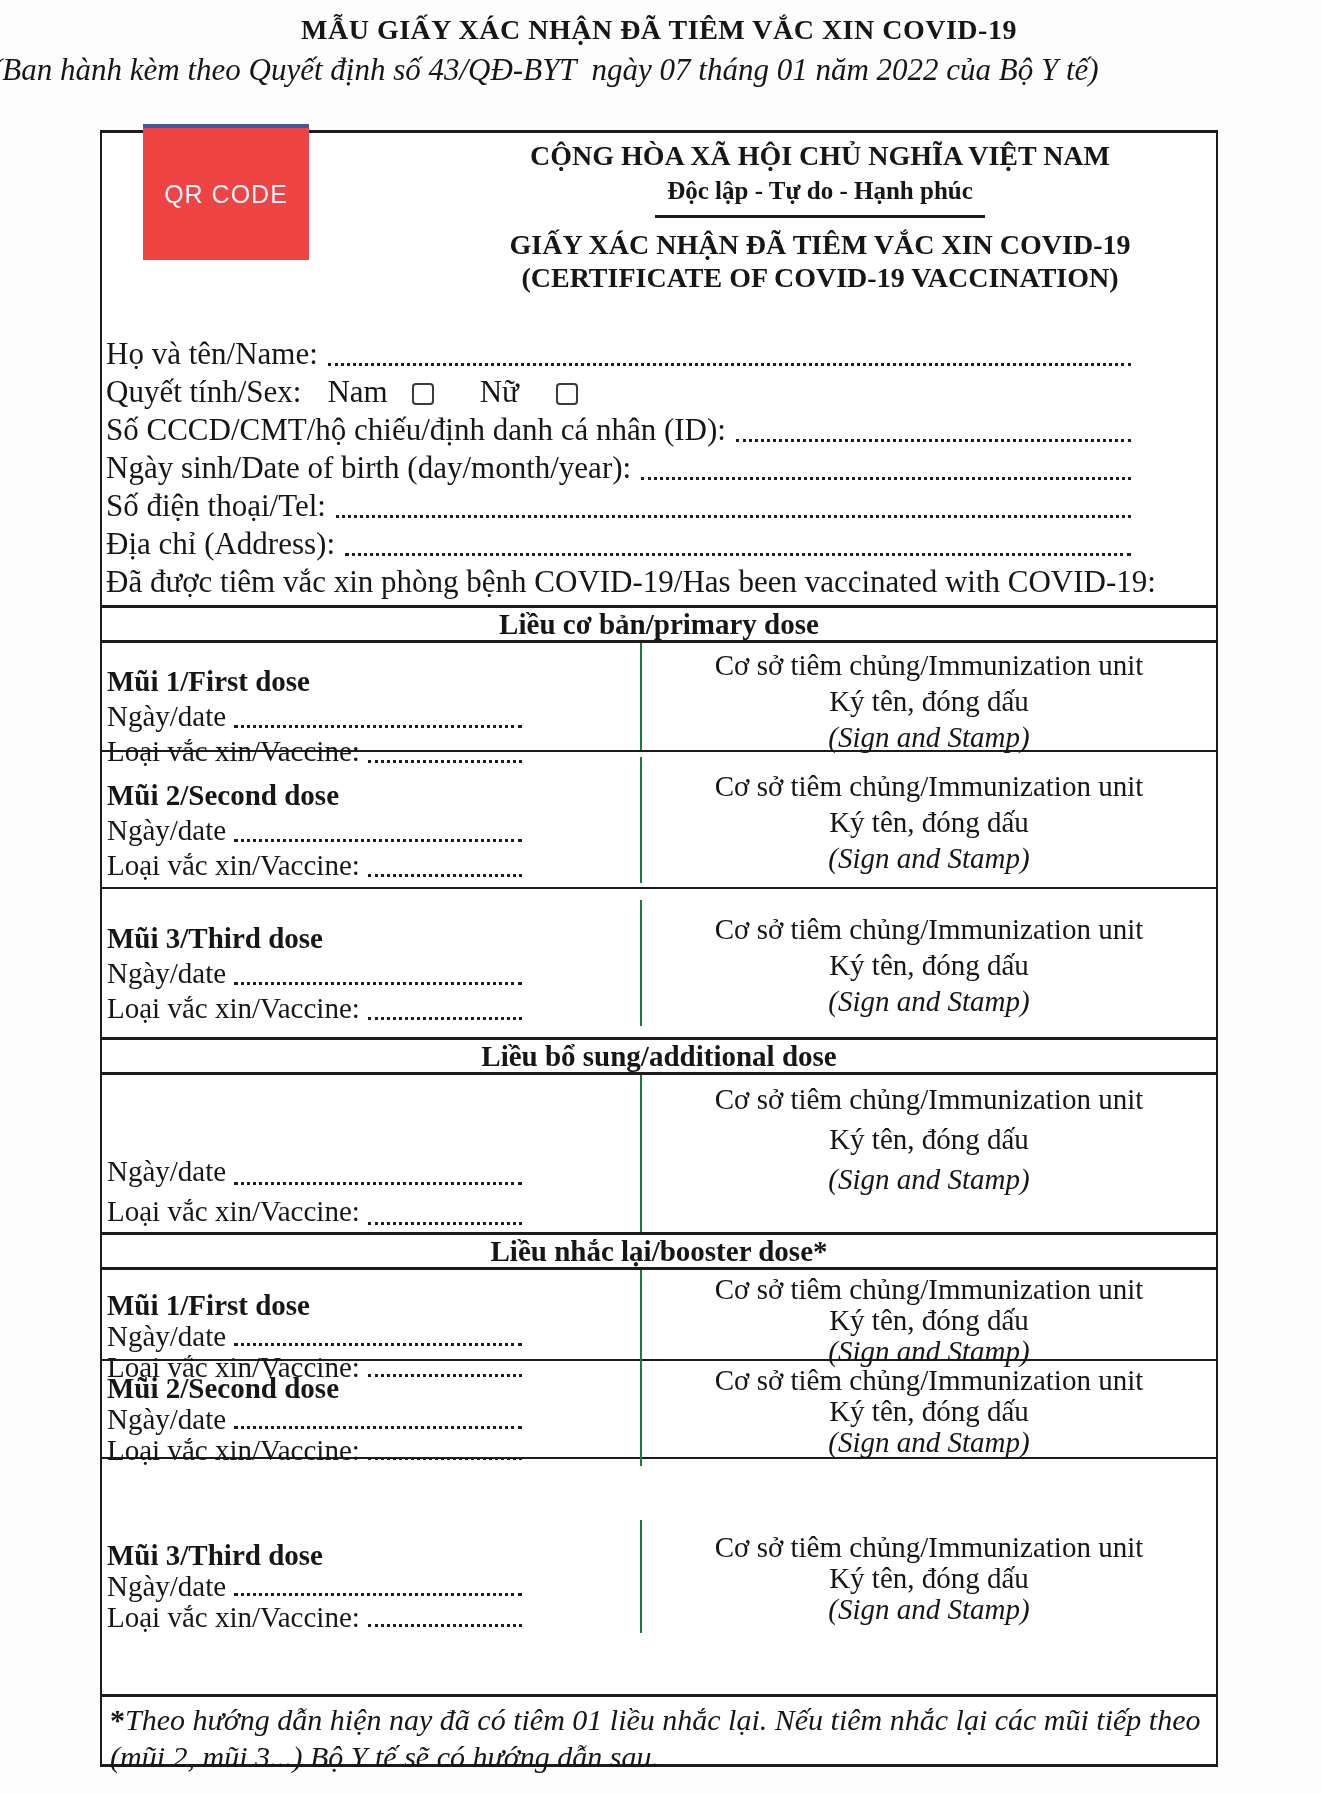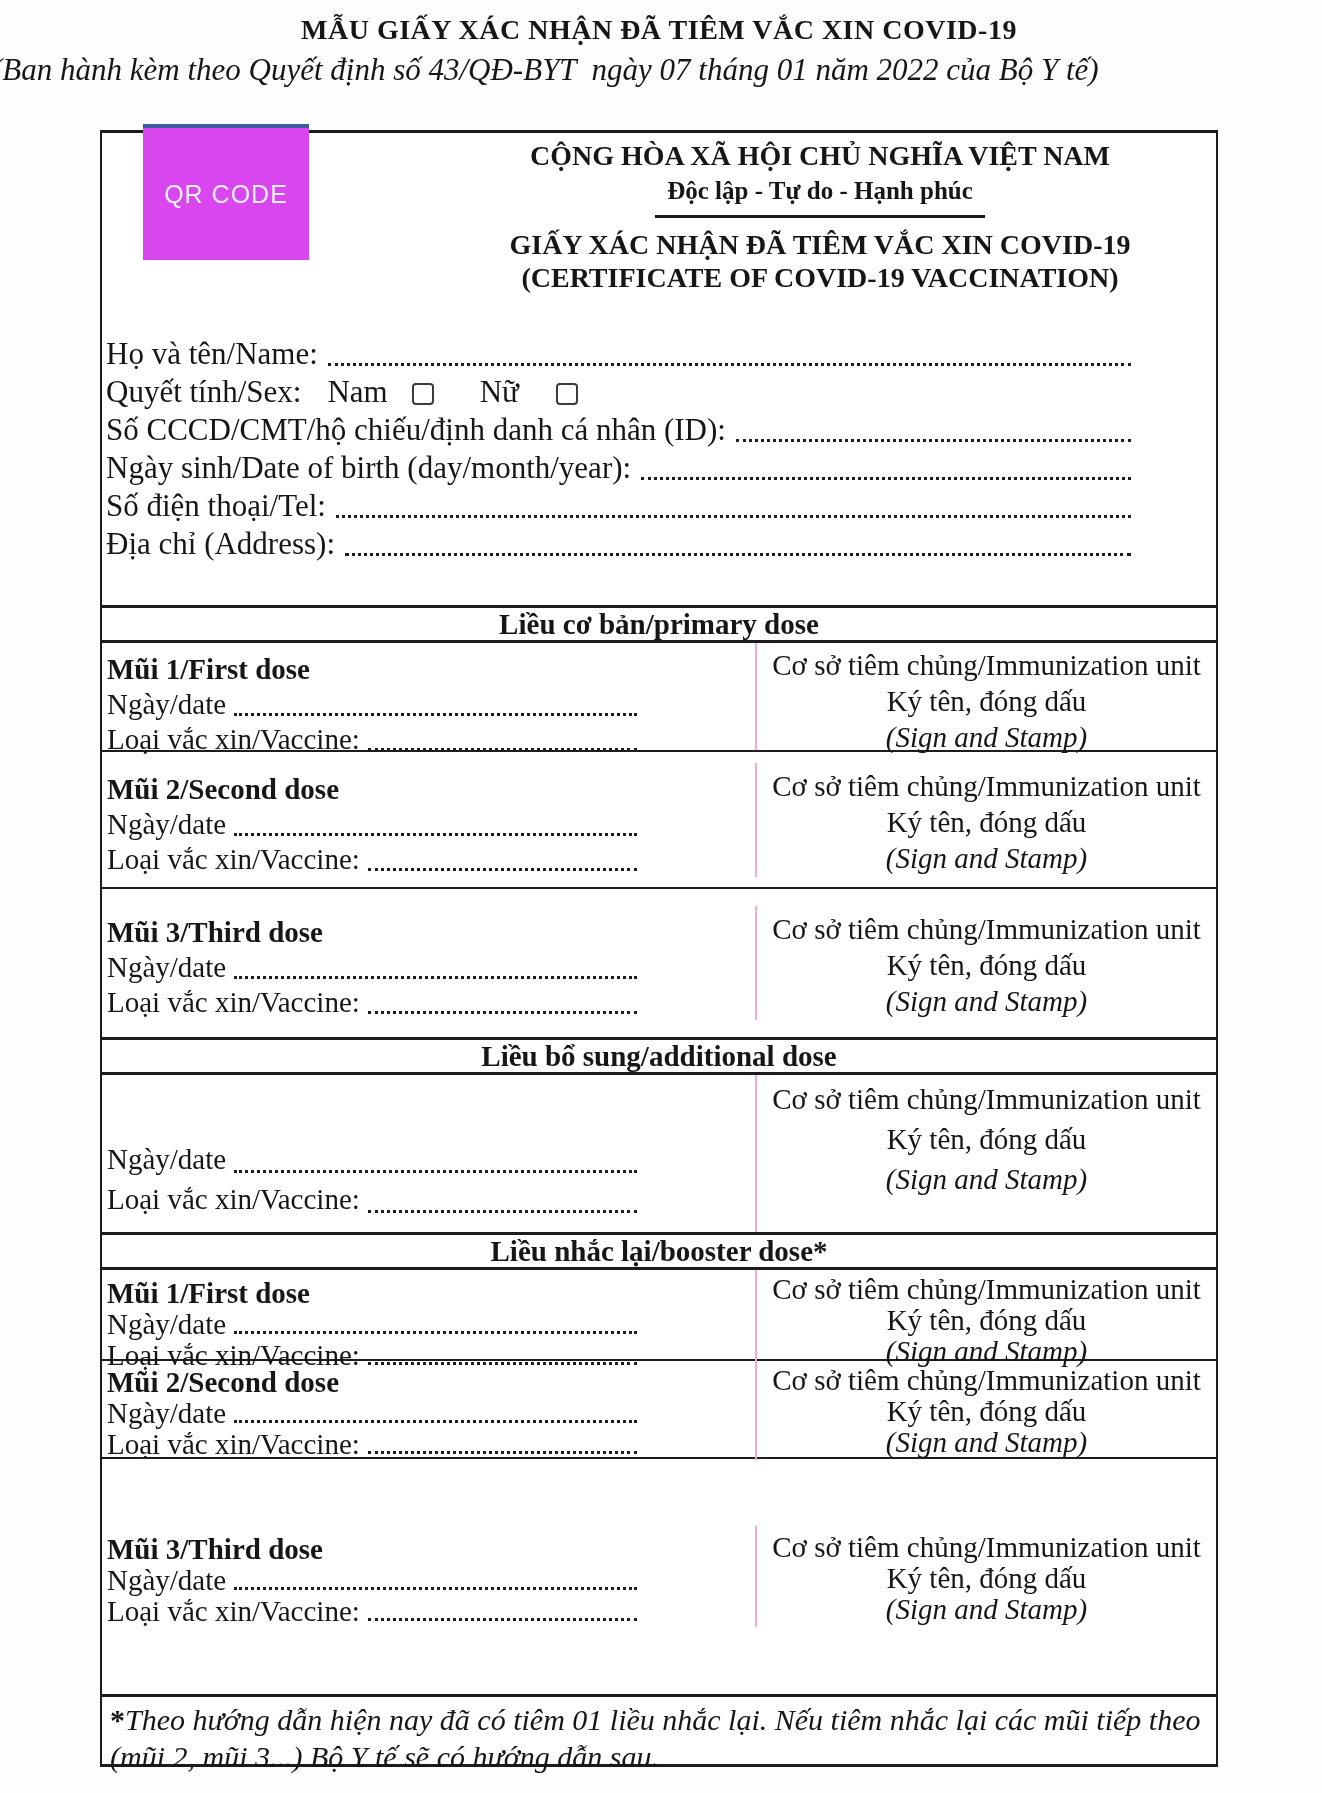--- a/index.html
+++ b/index.html
@@ -64,22 +64,22 @@
   
   .section-title{
     height:38px;box-sizing:border-box;
     border-top:3px solid #1c1c1c;border-bottom:3px solid #1c1c1c;
     text-align:center;font-weight:bold;font-size:29px;line-height:32px;
   }
   
   .dose-row{display:flex;box-sizing:border-box;}
   .dose-row.bt{border-top:2px solid #1c1c1c;align-items:center;}
   .cell-left{
-    width:655px;box-sizing:border-box;border-right:2px solid #f9a8d4;
-    padding:8px 118px 0 5px;
+    width:540px;box-sizing:border-box;border-right:2px solid #15803d;
+    padding:20px 118px 0 5px;
   }
   .cell-right{flex:1;text-align:center;padding-top:4px;}
   .dose-label{font-weight:bold;font-size:29px;line-height:36px;}
   .field-line{display:flex;font-size:29px;line-height:35px;}
   .field-line .dotfill{margin:0 0 6px 8px;}
   .unit1,.unit2,.unit3{font-size:29px;line-height:36px;}
   .unit3{font-style:italic;}
   .h-pm1{height:107px;}
   .h-pm2{height:137px;}
   .h-pm3{height:150px;}
@@ -105,21 +105,21 @@
 </head>
 <body>
 
 <div>
   <div class="doc-title">MẪU GIẤY XÁC NHẬN ĐÃ TIÊM VẮC XIN COVID-19</div>
   <div class="doc-subtitle">(Ban hành kèm theo Quyết định số 43/QĐ-BYT  ngày 07 tháng 01 năm 2022 của Bộ Y tế)</div>
 
   <div class="form-table">
 
     <div class="header-row">
-      <div class="qr-box" style="background: #d946ef;">
+      <div class="qr-box" style="background: #ef4444;">
         <span class="qr-label">QR CODE</span>
       </div>
       <div class="header-text">
         <div class="motto1">CỘNG HÒA XÃ HỘI CHỦ NGHĨA VIỆT NAM</div>
         <div class="motto2">Độc lập - Tự do - Hạnh phúc</div>
         <div class="motto-rule"></div>
         <div class="cert-vi">GIẤY XÁC NHẬN ĐÃ TIÊM VẮC XIN COVID-19</div>
         <div class="cert-en">(CERTIFICATE OF COVID-19 VACCINATION)</div>
       </div>
     </div>
@@ -144,20 +144,23 @@
         <span>Ngày sinh/Date of birth (day/month/year):</span>
         <span class="dotfill"></span>
       </div>
       <div class="pline">
         <span>Số điện thoại/Tel:</span>
         <span class="dotfill"></span>
       </div>
       <div class="pline">
         <span>Địa chỉ (Address):</span>
         <span class="dotfill"></span>
+      </div>
+      <div class="pline">
+        <span>Đã được tiêm vắc xin phòng bệnh COVID-19/Has been vaccinated with COVID-19:</span>
       </div>
     </div>
 
     <div class="section-title">Liều cơ bản/primary dose</div>
     <div id="primary-rows">
         <div class="dose-row h-pm1">
     <div class="cell-left">
       <div class="dose-label">Mũi 1/First dose</div>
       <div class="field-line">
         <span>Ngày/date</span>

